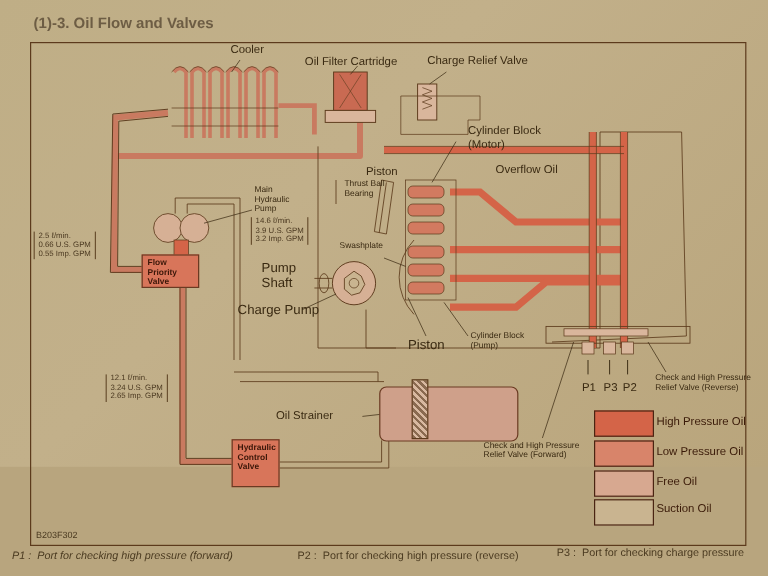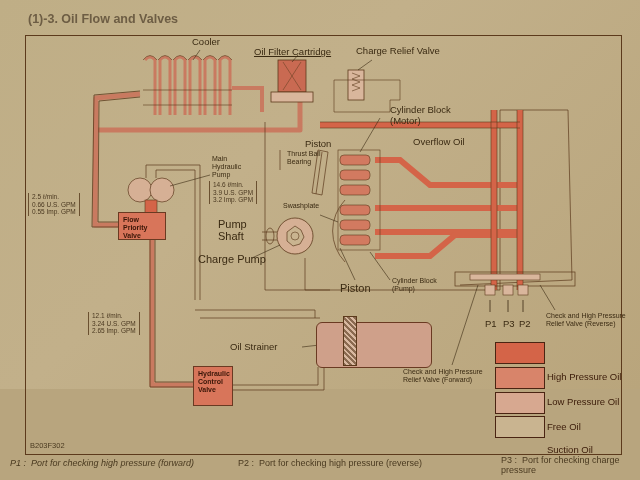--- a/index.html
+++ b/index.html
@@ -8,21 +8,21 @@
   .txt { position:absolute; color:#3a2a12; white-space:nowrap; }
   .title { left:28px; top:12px; font-size:12.5px; font-weight:bold; color:#6d5d44; }
   .frame { position:absolute; left:25px; top:35px; width:595px; height:418px; border:1.5px solid #5c3a1c; border-right-width:1.5px; }
   .lbl { font-size:9.5px; }
   .lbl-lg { font-size:11px; }
   .lbl-sm { font-size:7px; }
   .flow { font-size:6.5px; line-height:7.5px; border-left:1px solid #6a5030; border-right:1px solid #6a5030; padding:0 3px; color:#4a3820; }
   .box { position:absolute; background:#d8755a; border:1px solid #6a3a22; color:#3a1608; font-size:7px; font-weight:bold; line-height:8px; padding:3px 4px; box-sizing:border-box; }
   .case { position:absolute; background:#cfa08a; border:1px solid #6a3a22; border-radius:6px; }
   .legend-swatch { position:absolute; width:48px; height:20px; border:1px solid #4a2412; }
-  .legend-text { position:absolute; font-size:9.5px; color:#3a1a08;margin-top:25px; }
+  .legend-text { position:absolute; font-size:9.5px; color:#3a1a08; }
   .footnote { position:absolute; top:458px; font-size:9px; color:#4a3a20; }
   svg { position:absolute; left:0; top:0; }
 </style>
 </head>
 <body>
 
 <div class="page">
   <div class="txt title">(1)-3. Oil Flow and Valves</div>
   <div class="frame"></div>
 
@@ -161,21 +161,21 @@
   </div>
   <div class="box" style="left:193px;top:366px;width:40px;height:40px;">
     <div>Hydraulic</div>
     <div>Control</div>
     <div>Valve</div>
   </div>
   <div class="case" style="left:316px;top:322px;width:114px;height:44px;"></div>
   <div style="position:absolute;left:343px;top:316px;width:12px;height:48px;background:repeating-linear-gradient(45deg,#8a6a50 0 2px,#d8b8a0 2px 4px);border:1px solid #5c3a1c;"></div>
 
   <div class="txt lbl" style="left:192px;top:36px;">Cooler</div>
-  <div class="txt lbl" style="left:254px;top:46px;text-decoration:underline;">Oil Filter Cartridge</div>
+  <div class="txt lbl" style="left:254px;top:46px;">Oil Filter Cartridge</div>
   <div class="txt lbl" style="left:356px;top:45px;text-align:right;">Charge Relief Valve</div>
   <div class="txt lbl" style="left:390px;top:104px;line-height:11px;">
     <div>Cylinder Block</div>
     <div>(Motor)</div>
   </div>
   <div class="txt lbl" style="left:305px;top:138px;">Piston</div>
   <div class="txt lbl" style="left:413px;top:136px;">Overflow Oil</div>
   <div class="txt lbl-sm" style="left:287px;top:150px;line-height:8px;">
     <div>Thrust Ball</div>
     <div>Bearing</div>
@@ -231,15 +231,15 @@
     <div class="legend-text" style="left:547px;top:371px;">Low Pressure Oil</div>
     <div class="legend-swatch" style="left:495px;top:392px;background:#d7a890;"></div>
     <div class="legend-text" style="left:547px;top:396px;">Free Oil</div>
     <div class="legend-swatch" style="left:495px;top:416px;background:#c9b490;"></div>
     <div class="legend-text" style="left:547px;top:419px;">Suction Oil</div>
   </div>
 
   <div class="txt" style="left:30px;top:441px;font-size:7.5px;color:#4a3a20;">B203F302</div>
 
   <div class="footnote" style="left:10px;font-style:italic;"><span>P1 :</span>&nbsp;&nbsp;<span>Port for checking high pressure (forward)</span></div>
-  <div class="footnote" style="left:238px;"><span>P2 :</span>&nbsp;&nbsp;<span>Port for checking high pressure (reverse)</span></div>
-  <div class="footnote" style="left:489px;top:455px;padding-left:12px;"><span>P3 :</span>&nbsp;&nbsp;<span>Port for checking charge pressure</span></div>
+  <div class="footnote" style="left:248px;"><span>P2 :</span>&nbsp;&nbsp;<span>Port for checking high pressure (reverse)</span></div>
+  <div class="footnote" style="left:452px;top:455px;padding-left:12px;"><span>P3 :</span>&nbsp;&nbsp;<span>Port for checking charge pressure</span></div>
 </div>
 
 </body></html>

